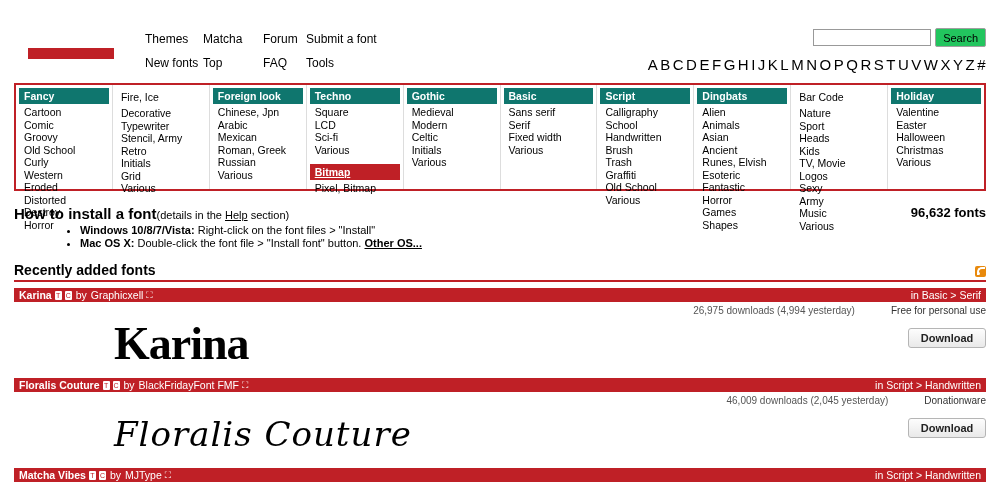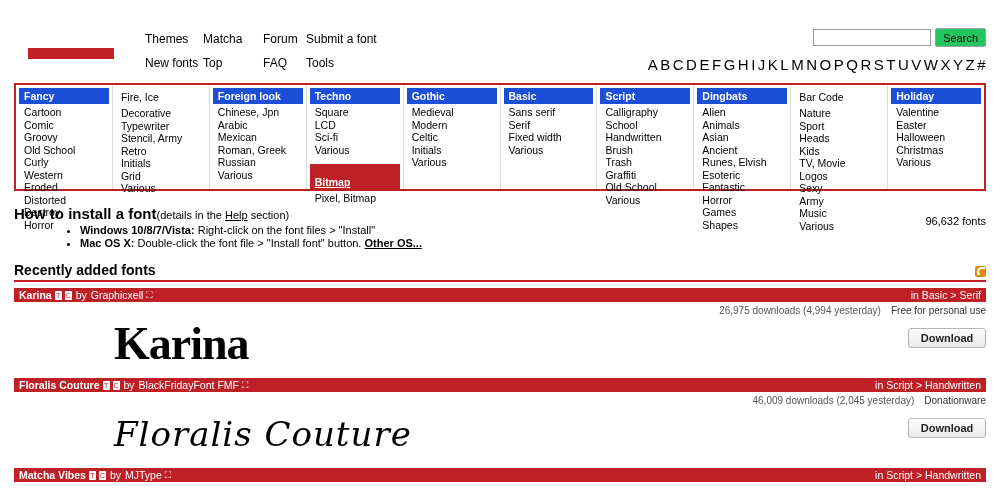--- a/index.html
+++ b/index.html
@@ -46,44 +46,44 @@
   
   .cats {
     margin: 10px 14px 0 14px;
     border: 2px solid #bf2026;
     display: flex;
     height: 108px;
   }
   .cat-col { flex: 1 1 0; padding: 0; border-right: 1px solid #ddd; }
   .cat-col:last-child { border-right: none; }
   .cat-head {
-    background: #1d4ed8; color: #fff; font-weight: bold; font-size: 10.5px;
+    background: #0f766e; color: #fff; font-weight: bold; font-size: 10.5px;
     padding: 2px 0 2px 5px; margin: 3px 3px 0 3px;
   }
   .cat-head.plain { background: transparent; color: #000; font-weight: normal; margin-top: 4px;}
   .cat-list { padding: 2px 0 0 5px; margin: 0 3px; }
   .cat-list div { font-size: 10.5px; line-height: 10.5px; padding: 1px 0; }
   .cat-sub-head {
     background: #bf2026; color: #fff; font-weight: bold; font-size: 10.5px;
-    padding: 12px 0 2px 5px; margin: 8px 3px 0 3px; text-decoration: underline;
+    padding: 2px 0 2px 5px; margin: 8px 3px 0 3px; text-decoration: underline;
   }
 
   
   .howto { margin: 14px 14px 0 14px; position: relative; }
   .howto h2 { font-size: 15px; margin: 0; display: inline-block; font-weight: bold; }
   .howto .sub { font-size: 11px; font-weight: normal; }
   .howto .sub a { text-decoration: underline; }
   .howto p { margin: 2px 0 3px 0; font-size: 11px; }
   .howto ul { margin: 2px 0 0 0; padding-left: 18px; }
   .howto li { font-size: 11px; line-height: 13px; margin-left: 48px; }
   .howto li b { font-weight: bold; }
   .other-os { text-decoration: underline; font-weight: bold; }
   .font-count {
-    position: absolute; right: 0; top: 10px;
-    font-size: 11px; font-weight: normal;
+    position: absolute; right: 0; top: 0;
+    font-size: 13px; font-weight: bold;
   }
 
   
   .recent-head {
     margin: 12px 14px 0 14px;
     border-bottom: 2px solid #bf2026;
     padding-bottom: 2px;
     position: relative;
   }
   .recent-head h3 { margin: 0; font-size: 14px; font-weight: bold; }
@@ -114,21 +114,21 @@
   .font-bar .cat { margin-left: auto; }
   .tagicon {
     display: inline-block; width: 7px; height: 9px; margin-left: 3px;
     background: #fff; color: #bf2026; font-size: 7px; line-height: 9px;
     text-align: center; vertical-align: middle; border-radius: 1px;
   }
   .extlink { margin-left: 3px; font-size: 9px; }
 
   .meta-row {
     margin: 3px 14px 0 14px; display: flex; justify-content: flex-end;
-    font-size: 10px; color: #555;
+    font-size: 10px; color: #555; gap: 26px;
   }
   .meta-row .lic { margin-left: 10px; color: #333; }
 
   .preview-row { margin: 0 14px; position: relative; height: 56px; }
   .preview {
     font-size: 46px; line-height: 56px; padding-left: 100px;
     white-space: nowrap; overflow: hidden;
   }
   .preview.serif { font-family: "Liberation Serif", serif; font-weight: bold; letter-spacing: -1px;}
   .preview.script {

